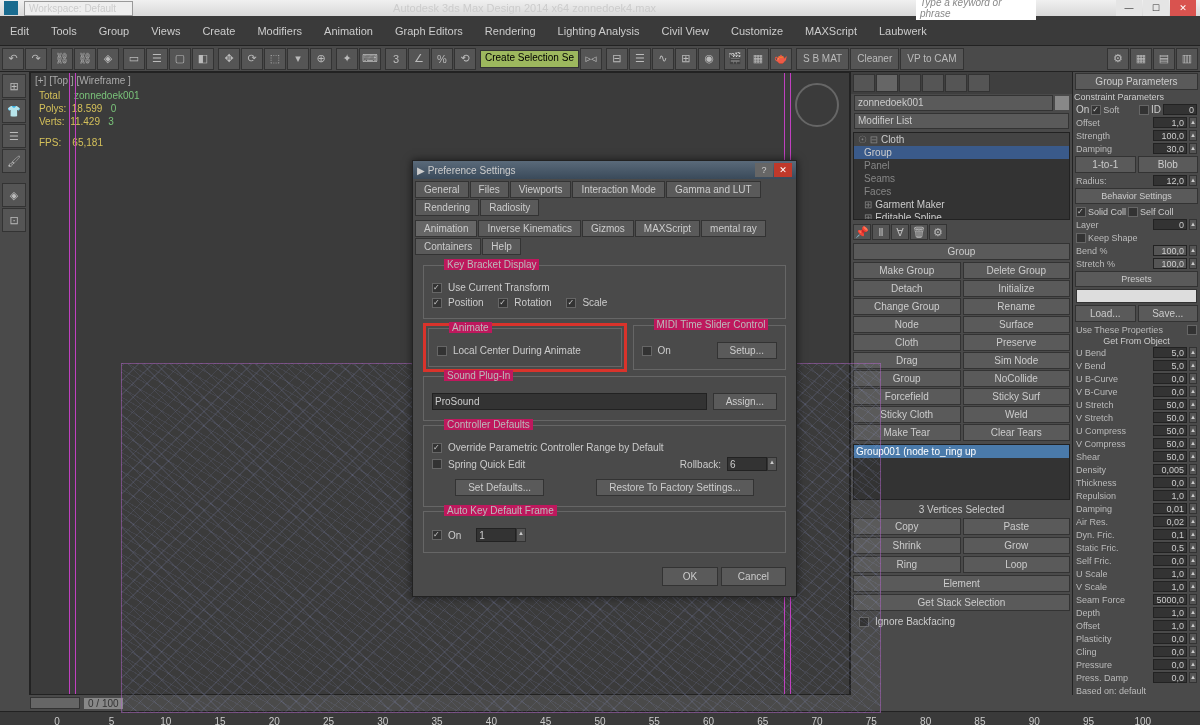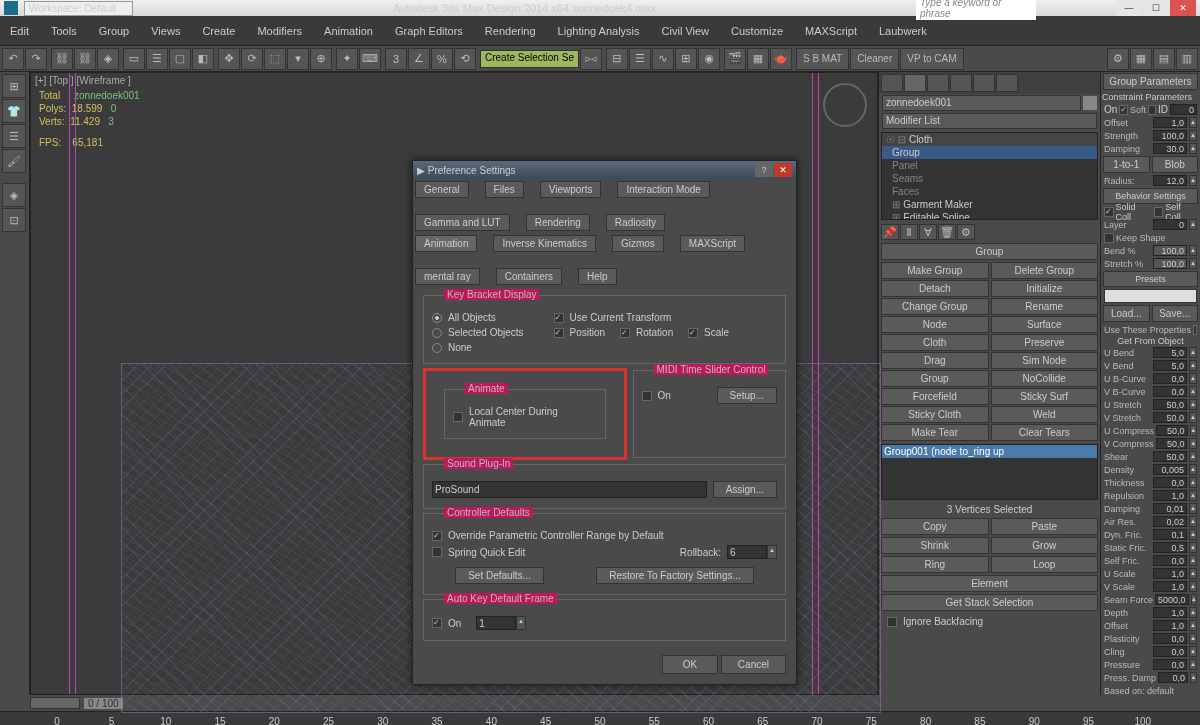--- a/index.html
+++ b/index.html
@@ -37,33 +37,33 @@
 .rdrop{flex:1;background:#5a5a5a;border:1px solid #333;padding:1px 3px;font-size:10px;height:16px}
 .modlist{height:88px;background:#333;border:1px solid #222;margin:2px;font-size:10px;overflow:hidden}
 .modlist div{padding:1px 10px;color:#868686}
 .modlist .sel{background:#3a5a8a;color:#ccc}
 .modlist .top{background:#444;padding:1px 4px}
 .rollhead{background:#5a5a5a;border:1px solid #333;text-align:center;padding:2px;font-size:10px;margin:1px 2px}
 .btnrow{display:flex;gap:2px;margin:1px 2px}
 .rbtn{flex:1;background:#5a5a5a;border:1px solid #333;text-align:center;padding:2px;font-size:10px}
 .txtlist{height:56px;background:#333;border:1px solid #222;margin:2px;font-size:9px}
 .txtlist .sel{background:#4a7aaa;color:#fff;padding:1px 2px}
-.pcol{width:100px;background:#4a4a4a;border-left:1px solid #222;overflow-y:auto;overflow-x:hidden}
+.pcol{width:128px;background:#4a4a4a;border-left:1px solid #222;overflow-y:auto;overflow-x:hidden}
 .prow{display:flex;align-items:center;padding:0 3px;height:13px;gap:2px}
 .prow .lbl{flex:1;font-size:9px;color:#bbb;white-space:nowrap}
 .prow .val{width:34px;background:#333;border:1px solid #222;font-size:9px;padding:0 2px;text-align:right;height:11px;line-height:11px}
 .prow .sp{width:8px;height:11px;background:#555;border:1px solid #333;font-size:7px;text-align:center}
 .cb{width:10px;height:10px;border:1px solid #666;background:#333;display:inline-block}
 .cb.on::after{content:"✓";font-size:8px;color:#ccc;line-height:8px;display:block}
 .dialog{position:absolute;top:160px;left:412px;width:385px;background:#4a4a4a;border:1px solid #222;box-shadow:0 0 8px rgba(0,0,0,.6)}
 .dtitle{height:18px;background:linear-gradient(#5a6a7a,#3a4a5a);display:flex;align-items:center;padding:0 4px;color:#fff;font-size:11px}
 .dtitle .sp1{flex:1}
 .dtitle .db{width:18px;height:14px;background:#666;margin-left:1px;text-align:center;font-size:9px;line-height:14px}
 .dtitle .db.cls{background:#c0392b;color:#fff}
-.dtabs{display:flex;flex-wrap:wrap;padding:2px;gap:16px}
+.dtabs{display:flex;flex-wrap:wrap;padding:2px;gap:1px}
 .dtab{background:#5a5a5a;border:1px solid #333;padding:2px 8px;font-size:10px}
 .dtab.act{background:#666}
 .dbody{padding:4px 10px 10px}
 .fset{border:1px solid #666;padding:14px 8px 8px;margin:4px 0;position:relative}
 .fset .leg{position:absolute;top:-7px;left:20px;background:#be185d;padding:0 3px;font-size:10px;color:#bbb}
 .frow{display:flex;align-items:center;gap:6px;padding:2px 0;font-size:10px}
 .radio{width:10px;height:10px;border:1px solid #888;border-radius:50%;display:inline-block}
 .radio.on{background:radial-gradient(#ccc 30%,transparent 35%)}
 .redbox{border:3px solid #d9332b;padding:2px}
 .dbtn{background:#5a5a5a;border:1px solid #333;padding:2px 12px;font-size:10px;color:#ccc}
@@ -564,44 +564,30 @@
       <div class="dtab">mental ray</div>
       <div class="dtab">Containers</div>
       <div class="dtab">Help</div>
     </div>
   <div class="dbody">
     <div class="fset">
       <span class="leg">Key Bracket Display</span>
       <div style="display:flex;gap:30px">
         <div>
           <div class="frow">
-              <span class="radio on"></span>
-              <span>All Objects</span>
-            </div>
-          <div class="frow">
-              <span class="radio"></span>
-              <span>Selected Objects</span>
-            </div>
-          <div class="frow">
-              <span class="radio"></span>
-              <span>None</span>
-            </div>
-        </div>
-        <div>
-          <div class="frow">
               <span class="cb on"></span>
               <span>Use Current Transform</span>
             </div>
           <div class="frow"><span class="cb on"></span><span>Position</span>&nbsp;<span class="cb on"></span><span>Rotation</span>&nbsp;<span class="cb on"></span><span>Scale</span></div>
         </div>
       </div>
     </div>
     <div style="display:flex;gap:6px">
       <div class="redbox" style="flex:1">
-        <div class="fset" style="margin:16px">
+        <div class="fset" style="margin:0">
           <span class="leg">Animate</span>
           <div class="frow">
               <span class="cb"></span>
               <span>Local Center During Animate</span>
             </div>
         </div>
       </div>
       <div class="fset" style="flex:.7;margin:2px 0">
         <span class="leg">MIDI Time Slider Control</span>
         <div class="frow">

